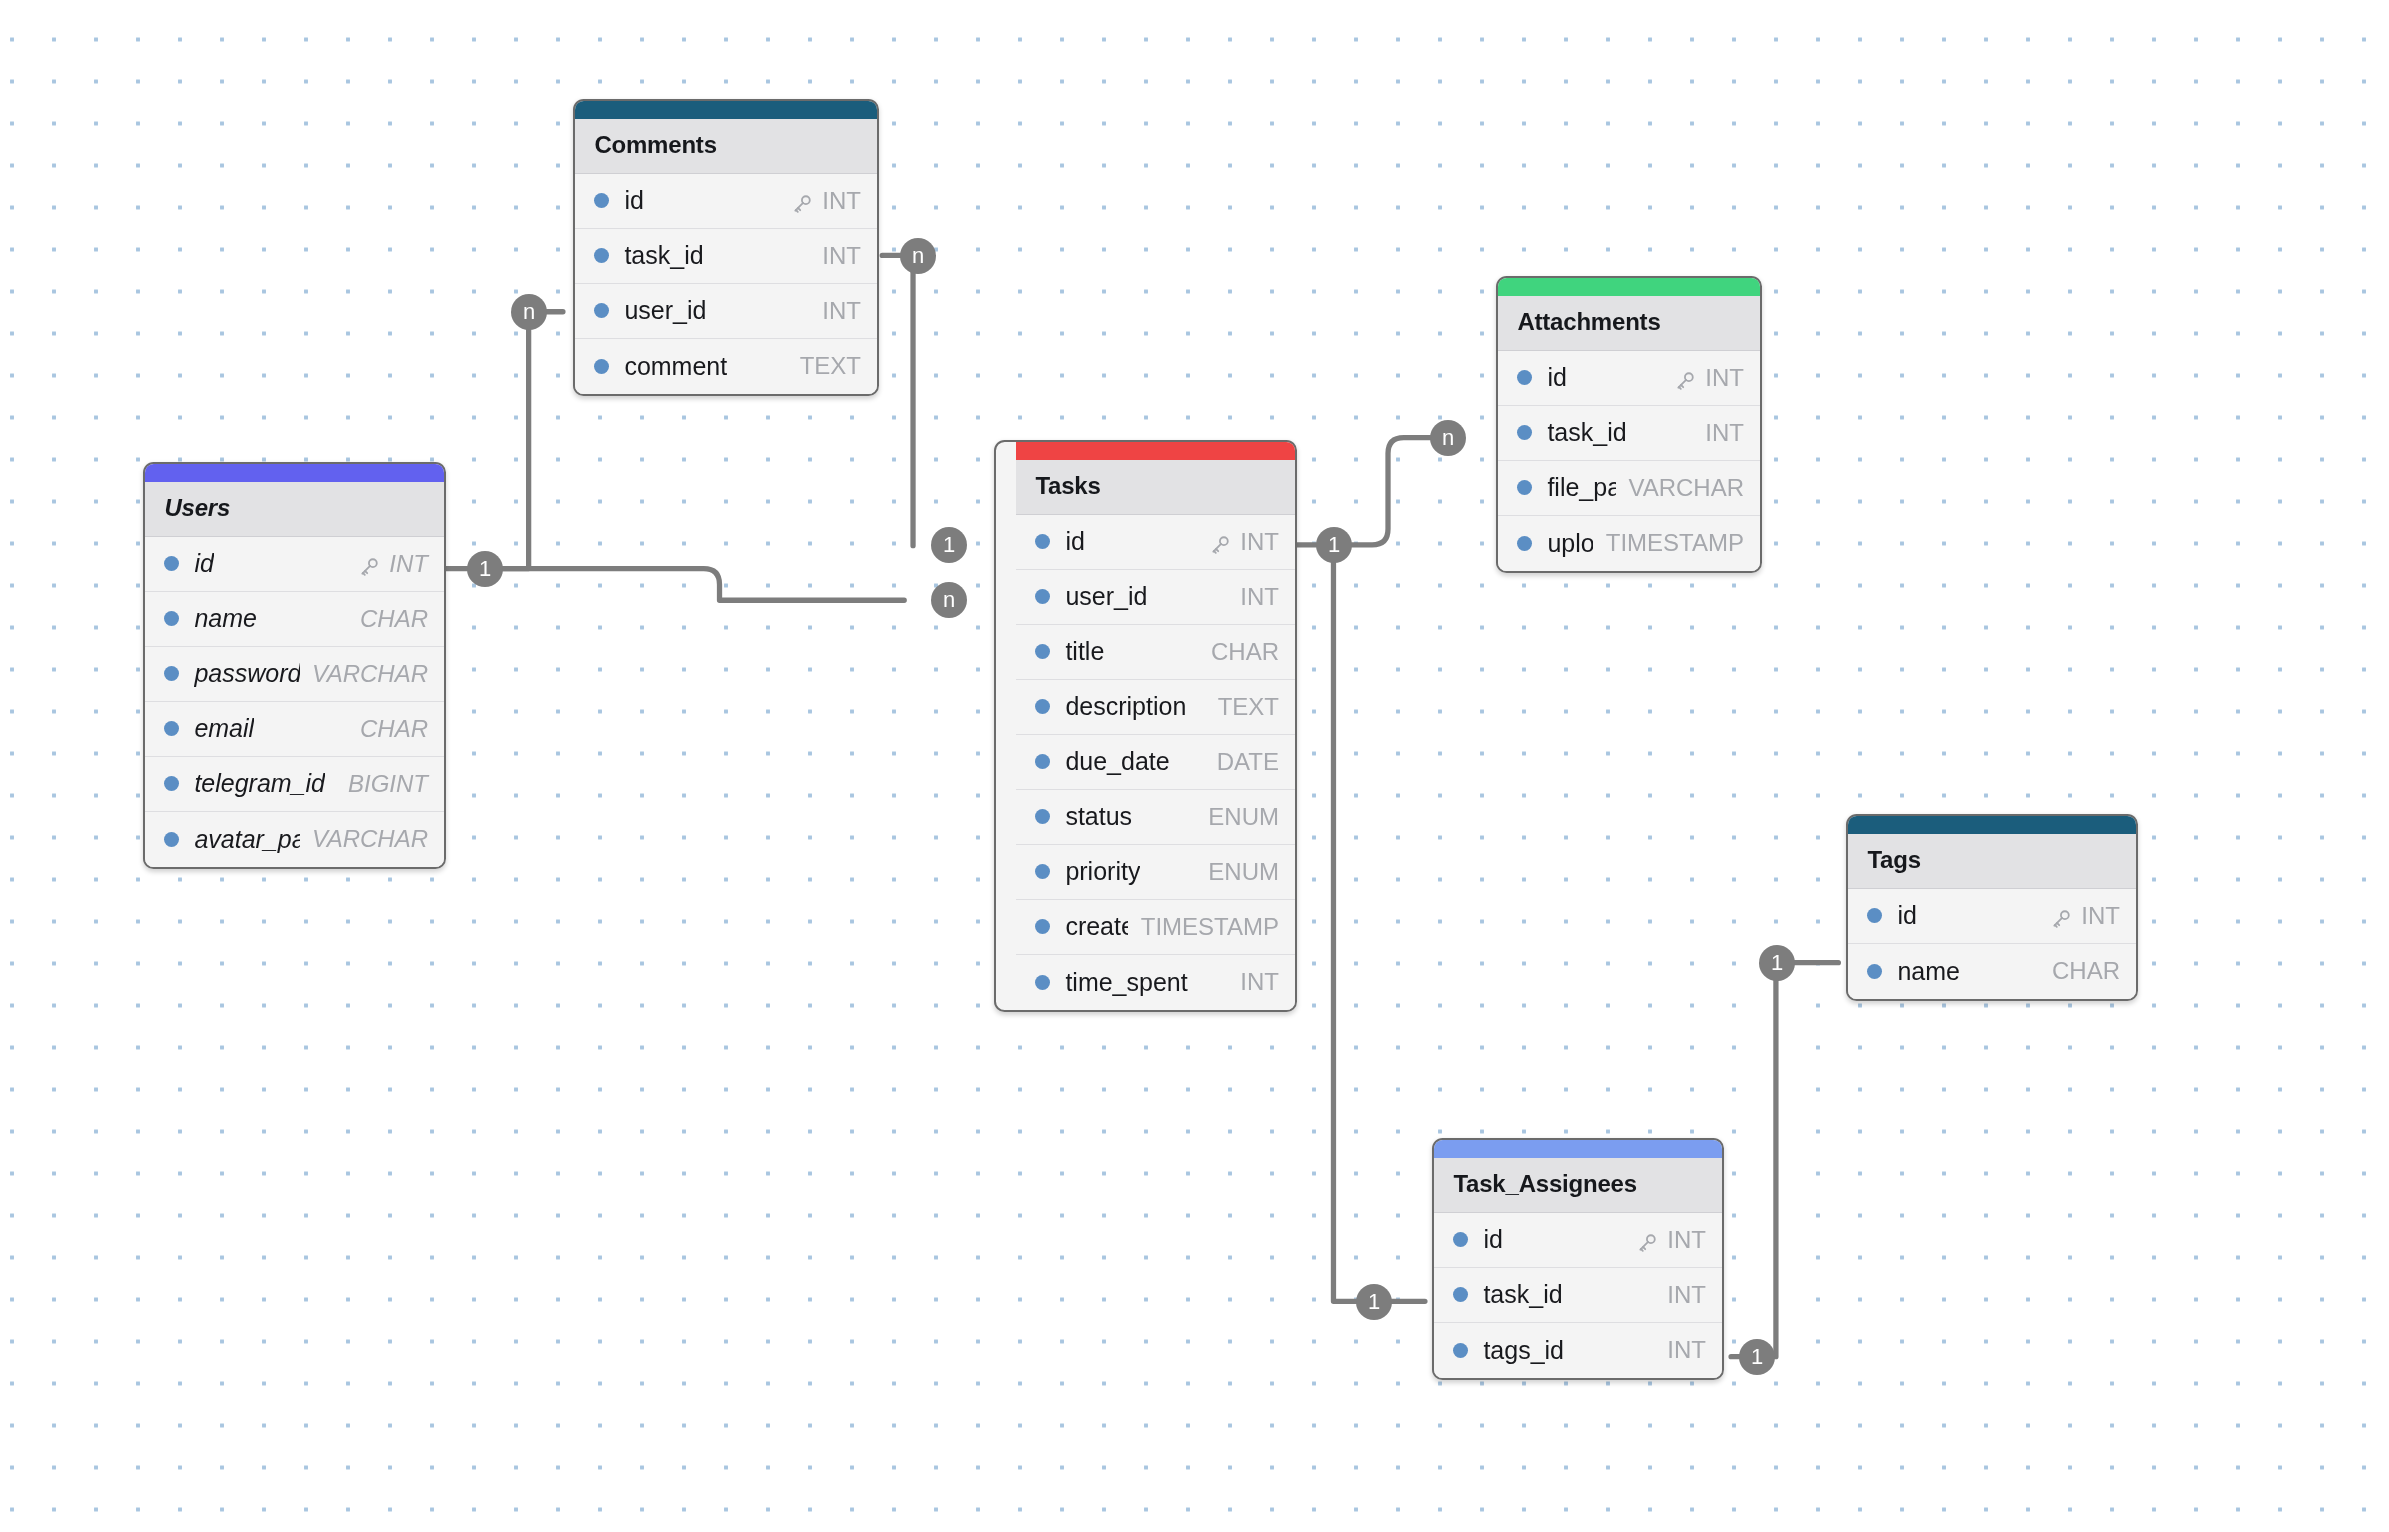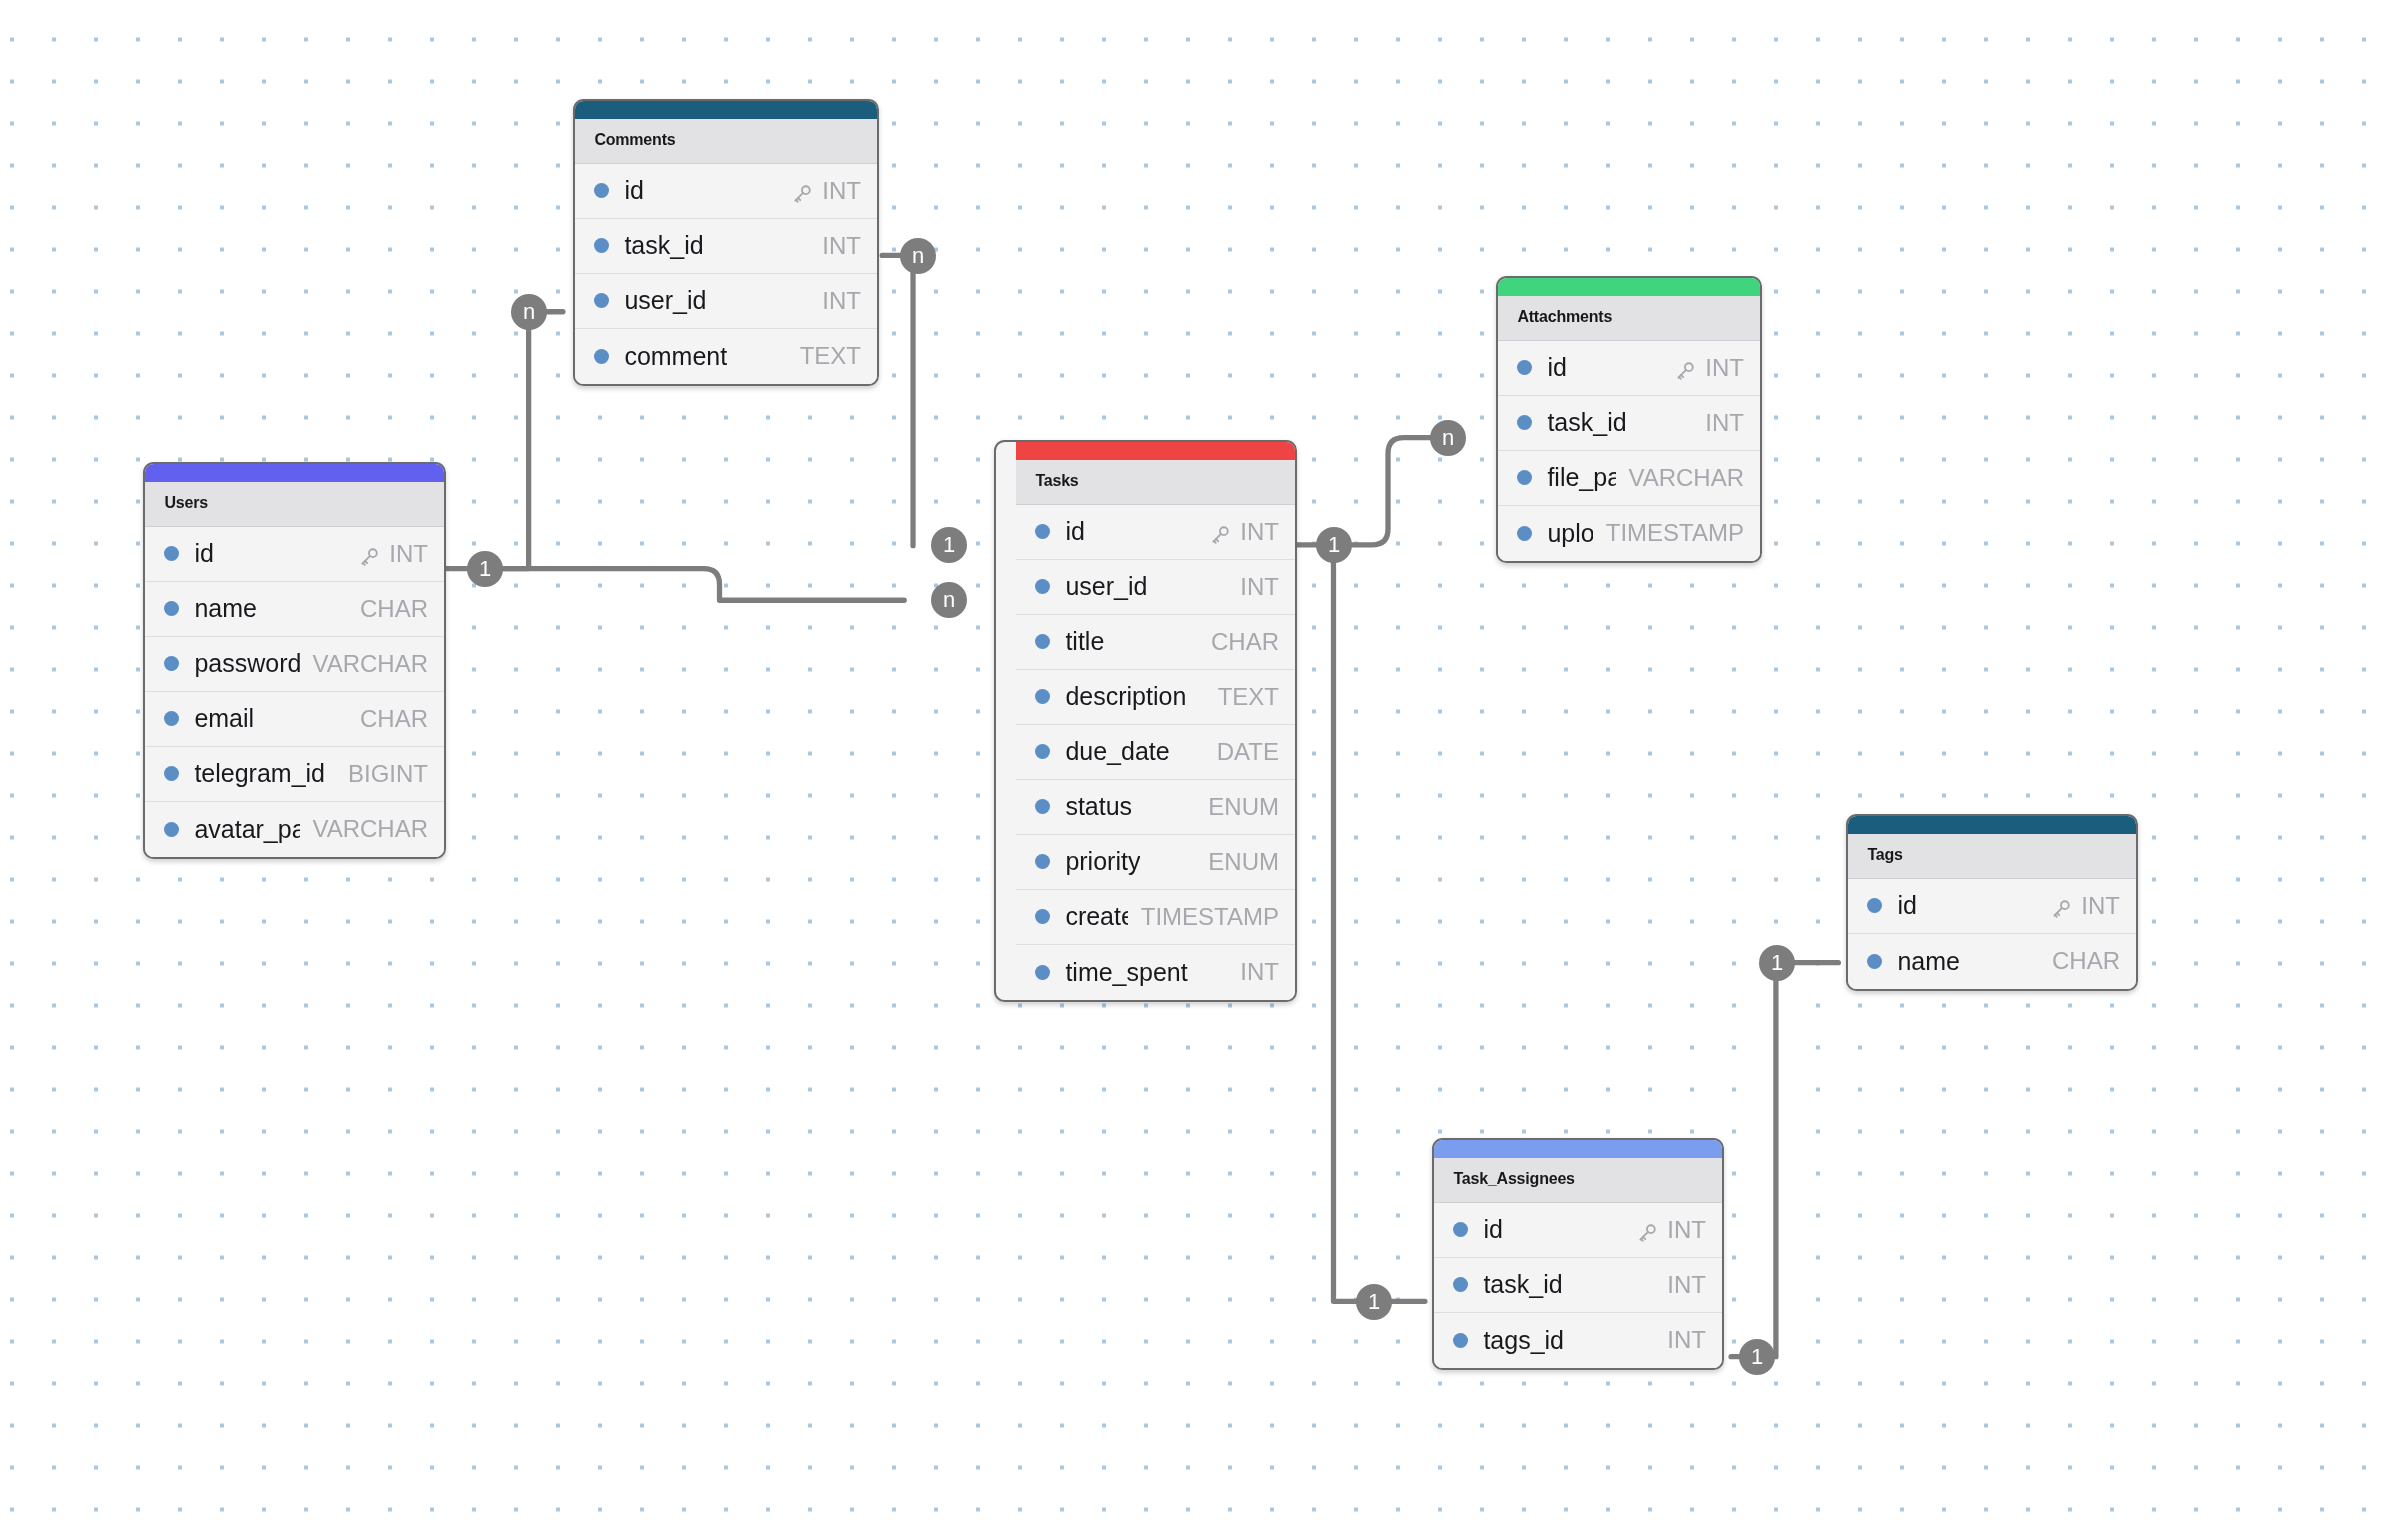--- a/index.html
+++ b/index.html
@@ -24,21 +24,21 @@
     background:#f4f4f4;
     border:2.6px solid #6b6b6b;
     border-radius:10.6px;
     box-shadow:0 2.6px 5.3px rgba(0,0,0,0.18);
     overflow:hidden;
     box-sizing:border-box;
   }
   .accent{height:17.6px;width:100%;}
   .tbl-title{
     background:#e2e2e4;
-    font-size:16px;
+    font-size:24px;
     font-weight:bold;
     color:#16181c;
     padding:12.3px 19.4px 14px 19.4px;
     letter-spacing:-0.2px;
     border-bottom:1.8px solid #cfcfd3;
   }
   .col-row{
     display:flex;align-items:center;
     height:55px;
     padding:0 16px 0 19.4px;
@@ -165,21 +165,21 @@
         </span>
       </div>
       <div class="col-row">
         <span class="bullet"></span>
         <span class="col-name">upload...</span>
         <span class="col-right">
           <span class="col-type">TIMESTAMP</span>
         </span>
       </div>
     </div>
-    <div class="table-node" style="left: 143px; top: 462px; width: 303px;">
+    <div class="table-node" style="left: 143px; top: 462px; width: 303px; font-style: italic;">
       <div class="accent" style="background: rgb(98, 97, 239);"></div>
       <div class="tbl-title">Users</div>
       <div class="col-row">
         <span class="bullet"></span>
         <span class="col-name">id</span>
         <span class="col-right">
           <svg class="key-ico" viewBox="0 0 24 24" fill="none" stroke="#a6a8ad" stroke-width="1.9" stroke-linecap="round" stroke-linejoin="round">
             <circle cx="15.5" cy="8.5" r="4.1"></circle>
             <path d="M12.6 11.4 L4.5 19.5"></path>
             <path d="M7.3 16.7 L9.6 19.0"></path>

